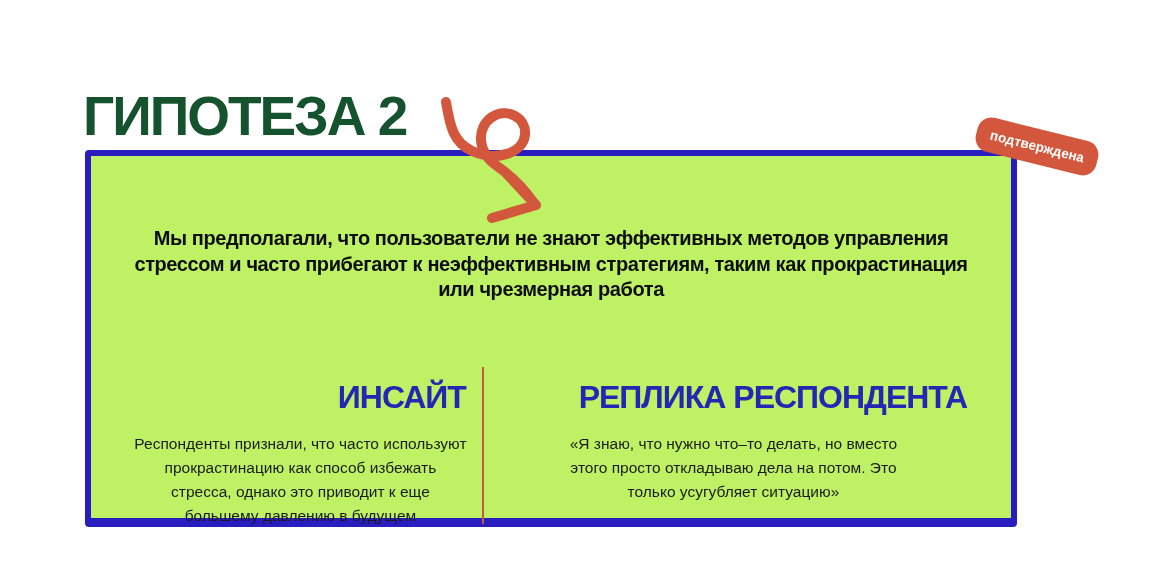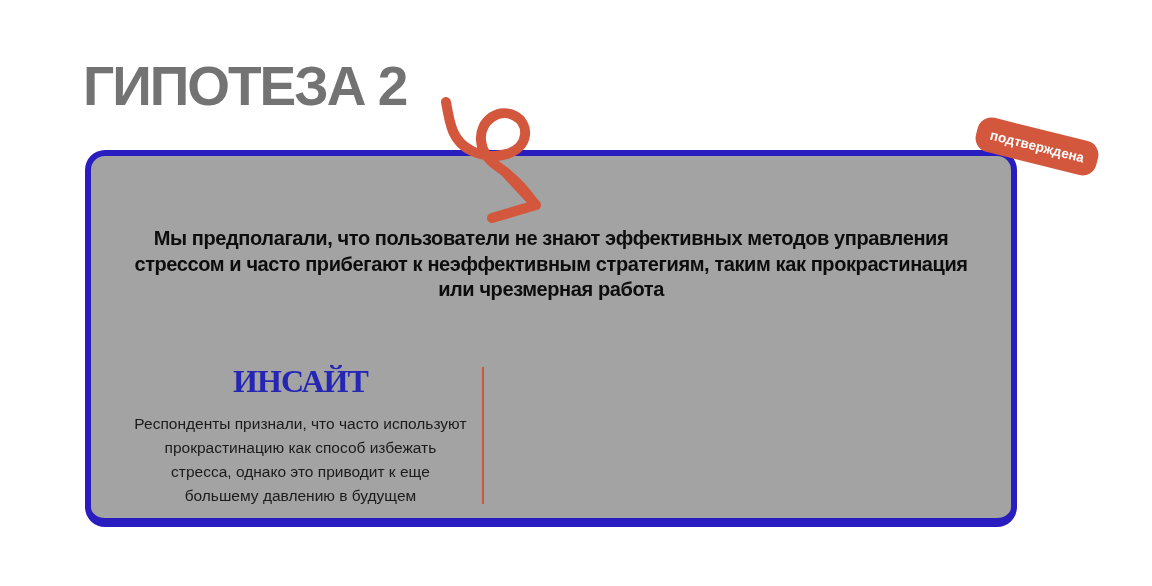--- a/index.html
+++ b/index.html
@@ -6,26 +6,26 @@
   .slide{
     position:relative;
     width:1152px;height:586px;
     background:#ffffff;
     overflow:hidden;
     font-family:"Liberation Sans","DejaVu Sans",sans-serif;
     color:#111;
   }
   .title{
     position:absolute;
-    left:83px;top:54px;
+    left:83px;top:84px;
     margin:0;
     font-size:55px;
     font-weight:bold;
     letter-spacing:-2px;
-    color:#737373;
+    color:#14532d;
     z-index:2;
   }
   .arrow{
     position:absolute;
     left:430px;top:92px;
     width:130px;height:135px;
     z-index:5;
   }
   .arrow path{
     fill:none;
@@ -45,24 +45,24 @@
     border-radius:14px;
     transform:rotate(14deg);
     z-index:6;
     white-space:nowrap;
   }
   .card{
     position:absolute;
     left:85px;top:150px;
     width:932px;height:377px;
     box-sizing:border-box;
-    background:#a3a3a3;
+    background:#bef264;
     border:6px solid #2a1dc0;
     border-bottom-width:9px;
-    border-radius:20px;
+    border-radius:4px;
     padding:70px 28px 0;
     z-index:1;
   }
   .hypothesis{
     margin:0 auto;
     width:930px;
     max-width:100%;
     text-align:center;
     font-size:20px;
     font-weight:bold;
@@ -72,27 +72,26 @@
   }
   .columns{
     display:flex;
     margin-top:60px;
     align-items:stretch;
   }
   .col{min-width:0;}
   .col.left{flex:0 0 42%;}
   .col.right{flex:1 1 auto;}
   .col h2{
-    margin:0;
-    text-align:center;
+    margin:16px;
+    text-align:right;
     font-size:32px;
     font-weight:bold;
     letter-spacing:-1px;
     color:#2526b3;
-    font-family:Liberation Serif, serif;
   }
   .col p{
     margin:12px auto 0;
     font-size:15.5px;
     line-height:1.55;
     color:#1b1b1b;
     text-align:center;
   }
   .col.left p{width:350px;max-width:92%;}
   .col.right p{width:340px;max-width:92%;}
@@ -124,18 +123,22 @@
 
     <div class="columns">
 
       <div class="col left">
         <h2>ИНСАЙТ</h2>
         <p>Респонденты признали, что часто используют прокрастинацию как способ избежать стресса, однако это приводит к еще большему давлению в будущем</p>
       </div>
 
       <div class="divider"></div>
 
+      <div class="col right">
+        <h2>РЕПЛИКА РЕСПОНДЕНТА</h2>
+        <p>«Я знаю, что нужно что–то делать, но вместо этого просто откладываю дела на потом. Это только усугубляет ситуацию»</p>
+      </div>
 
     </div>
 
   </section>
 
 </div>
 
 </body></html>

